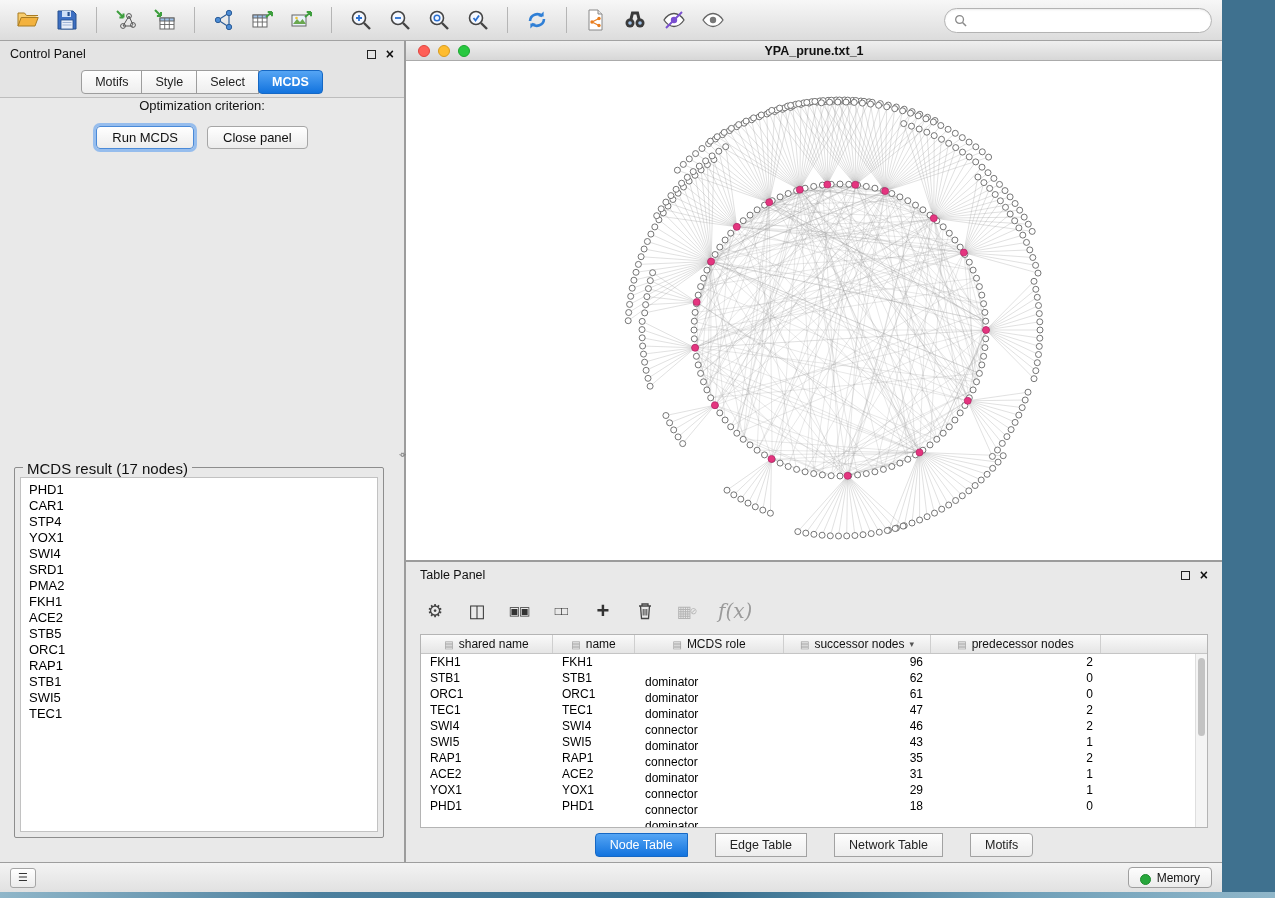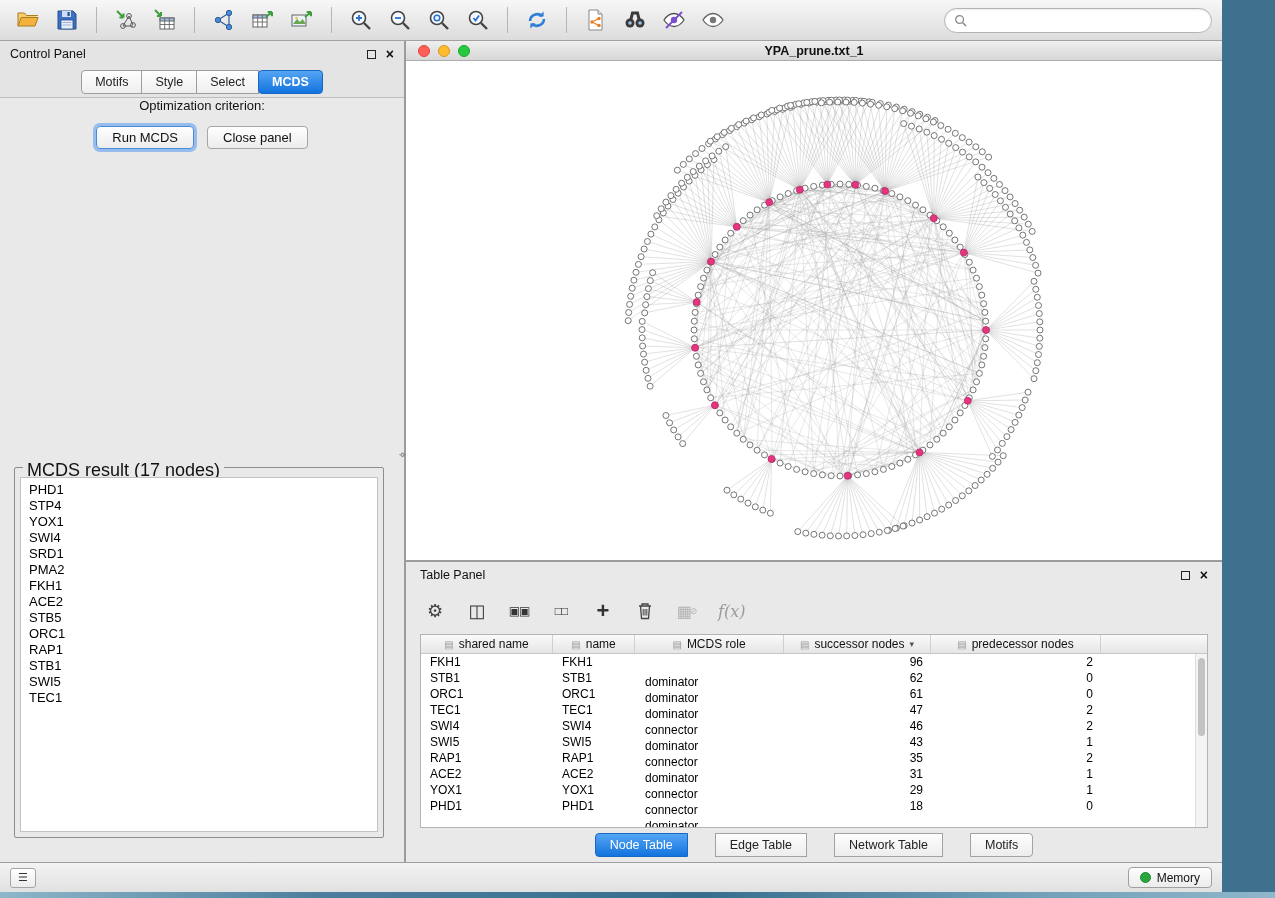--- a/index.html
+++ b/index.html
@@ -32,21 +32,21 @@
   .cp-tab.active { background:linear-gradient(#55a5f4,#1273de); color:#fff; border-color:#1668c4; border-radius:4px; font-weight:bold; }
   .cp-content { flex:1; background:#e9e9e9; border-top:1px solid #bdbdbd; position:relative; display:flex; flex-direction:column; align-items:center; }
   .opt-label { margin-top:0; font-size:13px; color:#111; }
   .dropdown { margin-top:9px; width:312px; height:23px; background:#fff; border:1px solid #a9a9a9; border-radius:4px; display:flex; align-items:center; font-size:12.5px; color:#111; padding-left:8px; box-shadow:0 1px 1px rgba(0,0,0,0.08); }
   .dropdown .dd-text { flex:1; white-space:nowrap; overflow:hidden; }
   .dd-stepper { width:19px; height:21px; border-radius:0 3px 3px 0; background:linear-gradient(#85bbf8,#2f72e0); display:flex; flex-direction:column; align-items:center; justify-content:center; color:#fff; font-size:6px; line-height:5px; }
   .btn-row { margin-top:13px; display:flex; gap:13px; }
   .btn { font-size:13px; color:#111; padding:3px 15px; background:linear-gradient(#ffffff,#ececec); border:1px solid #a6a6a6; border-radius:4px; }
   .btn.focused { box-shadow:0 0 0 3px rgba(95,160,240,0.6); border-color:#4a8ad8; }
   .group-box { position:absolute; left:14px; right:20px; bottom:24px; height:371px; border:1px solid #8d8d8d; border-radius:2px; }
-  .group-legend { position:absolute; top:-8px; left:8px; background:#e9e9e9; padding:0 4px; font-size:18px; color:#111; }
+  .group-legend { position:absolute; top:-8px; left:8px; background:#e9e9e9; padding:0 4px; font-size:15px; color:#111; }
   .group-inner { position:absolute; left:5px; right:5px; top:9px; bottom:5px; background:#fff; border:1px solid #c2c2c2; overflow:hidden; padding:4px 0 0 8px; }
   .mcds-item { font-size:13px; line-height:16px; color:#000; }
 
   .v-split-handle { position:absolute; left:399px; top:408px; font-size:9px; color:#777; z-index:5; letter-spacing:-2px; }
 
   
   .right-col { flex:1; display:flex; flex-direction:column; min-width:0; }
   .net-window { height:521px; flex:0 0 521px; display:flex; flex-direction:column; border-bottom:2px solid #9c9c9c; }
   .net-titlebar { height:20px; flex:0 0 20px; background:linear-gradient(#efefef,#d7d7d7); border-bottom:1px solid #ababab; position:relative; text-align:center; font-size:12.5px; font-weight:bold; color:#111; line-height:20px; }
   .traffic { position:absolute; left:12px; top:4px; display:flex; gap:8px; }
@@ -57,21 +57,21 @@
   .net-body { flex:1; background:#fff; position:relative; overflow:hidden; }
 
   
   .table-panel { flex:1; background:#e9e9e9; display:flex; flex-direction:column; min-height:0; }
   .tp-toolbar { height:46px; flex:0 0 46px; display:flex; align-items:center; gap:20px; padding:0 18px; }
   .tp-icon { display:flex; align-items:center; justify-content:center; min-width:22px; height:26px; color:#333; }
   .tp-icon .g18 { font-size:18px; } .tp-icon .g16 { font-size:16px; }
   .tp-icon .pair { font-size:12px; letter-spacing:-1px; }
   .tp-icon .plus { font-size:22px; font-weight:bold; line-height:20px; }
   .tp-icon.disabled { color:#b4b4b4; }
-  .fx { font-family:"DejaVu Serif", serif; font-style:italic; color:#9a9a9a; font-size:16px; }
+  .fx { font-family:"DejaVu Serif", serif; font-style:italic; color:#9a9a9a; font-size:20px; }
   .table-wrap { flex:1; margin:0 14px; background:#fff; border:1px solid #b4b4b4; position:relative; overflow:hidden; display:flex; flex-direction:column; min-height:0; }
   .thead { height:19px; flex:0 0 19px; display:flex; background:linear-gradient(#fafafa,#e5e5e5); border-bottom:1px solid #c5c5c5; font-size:12px; color:#111; }
   .th { display:flex; align-items:center; justify-content:center; gap:5px; border-right:1px solid #cfcfcf; overflow:hidden; white-space:nowrap; }
   .th .mini-tbl { color:#9a9a9a; font-size:10px; }
   .th .caret { color:#555; font-size:9px; }
   .c1 { width:132px; flex:0 0 132px; } .c2 { width:82px; flex:0 0 82px; } .c3 { width:149px; flex:0 0 149px; }
   .c4 { width:147px; flex:0 0 147px; } .c5 { width:170px; flex:0 0 170px; } .cfill { flex:1; border-right:none; }
   .tbody { flex:1; overflow:hidden; }
   .trow { display:flex; height:16px; font-size:12px; color:#000; align-items:center; }
   .td { overflow:hidden; white-space:nowrap; }
@@ -83,21 +83,21 @@
   .tp-tab { font-size:12.5px; padding:4px 14px; background:linear-gradient(#fdfdfd,#ededed); border:1px solid #a2a2a2; margin-left:-1px; color:#222; }
   .tp-tab:first-child { border-radius:4px 0 0 4px; margin-left:0; }
   .tp-tab:last-child { border-radius:0 4px 4px 0; }
   .tp-tab.active { background:linear-gradient(#55a5f4,#1273de); color:#fff; border-color:#1668c4; }
   .tp-header { height:26px; flex:0 0 26px; display:flex; align-items:center; padding:0 14px; font-size:12.5px; color:#111; }
   .tp-header .hdr-icons { margin-left:auto; display:flex; align-items:center; gap:10px; }
 
   
   .status-bar { height:30px; flex:0 0 30px; background:linear-gradient(#f3f3f3,#e1e1e1); border-top:1px solid #9e9e9e; display:flex; align-items:center; justify-content:space-between; padding:0 10px; }
   .status-menu { width:26px; height:20px; border:1px solid #a5a5a5; border-radius:3px; background:linear-gradient(#fff,#ececec); display:flex; align-items:center; justify-content:center; font-size:11px; color:#333; }
-  .memory-btn { display:flex; align-items:center; gap:6px; padding:2px 11px; height:21px; border:1px solid #9f9f9f; border-radius:4px; background:linear-gradient(#fdfdfd,#ececec); font-size:12px; color:#111; }
+  .memory-btn { display:flex; align-items:flex-end; gap:6px; padding:2px 11px; height:21px; border:1px solid #9f9f9f; border-radius:4px; background:linear-gradient(#fdfdfd,#ececec); font-size:12px; color:#111; }
   .green-dot { width:11px; height:11px; border-radius:50%; background:#27a73c; border:1px solid #1d8a2e; }
 
   .desktop-strip { position:absolute; left:0; bottom:0; width:1275px; height:6px; background:linear-gradient(90deg,#8fb6c9,#4c7f9d 25%,#376e8d 55%,#6f9fb8 80%,#8fb6c9); }
 </style>
 </head>
 <body>
 
 <div class="app">
 
   <div class="toolbar">
@@ -260,20 +260,21 @@
       <div class="cp-content">
         <div class="opt-label">Optimization criterion:</div>
         <div class="btn-row">
           <button class="btn focused">Run MCDS</button>
           <button class="btn">Close panel</button>
         </div>
         <div class="group-box">
           <div class="group-legend">MCDS result (17 nodes)</div>
           <div class="group-inner">
               <div class="mcds-item">PHD1</div>
+              <div class="mcds-item">CAR1</div>
               <div class="mcds-item">STP4</div>
               <div class="mcds-item">YOX1</div>
               <div class="mcds-item">SWI4</div>
               <div class="mcds-item">SRD1</div>
               <div class="mcds-item">PMA2</div>
               <div class="mcds-item">FKH1</div>
               <div class="mcds-item">ACE2</div>
               <div class="mcds-item">STB5</div>
               <div class="mcds-item">ORC1</div>
               <div class="mcds-item">RAP1</div>

